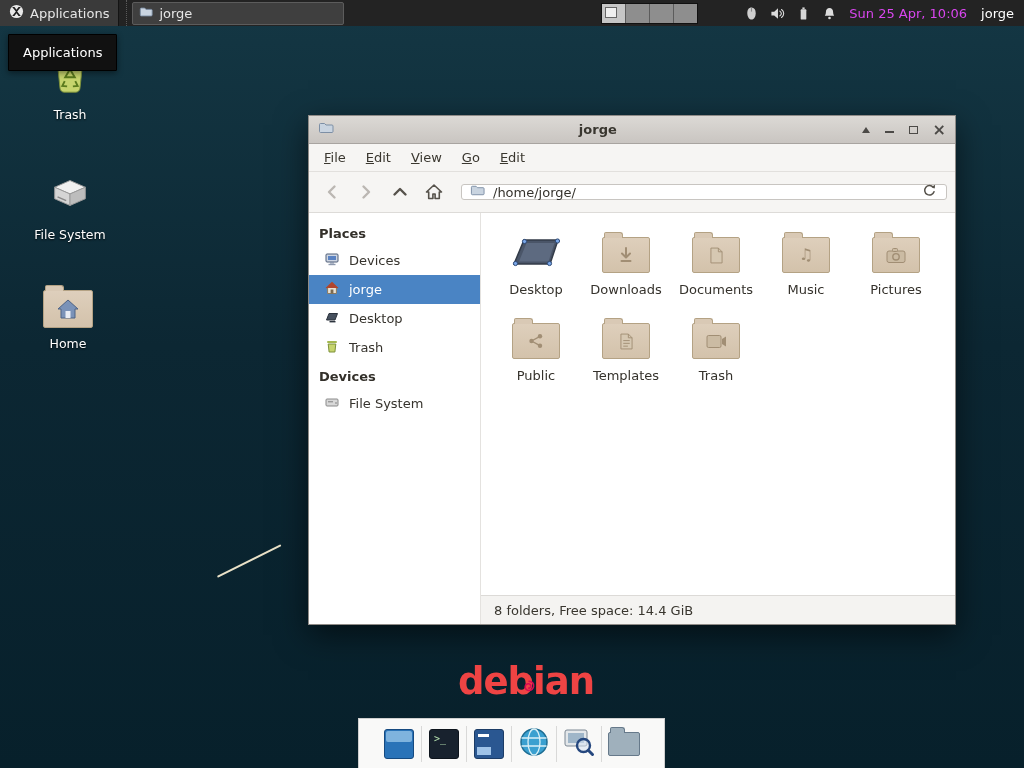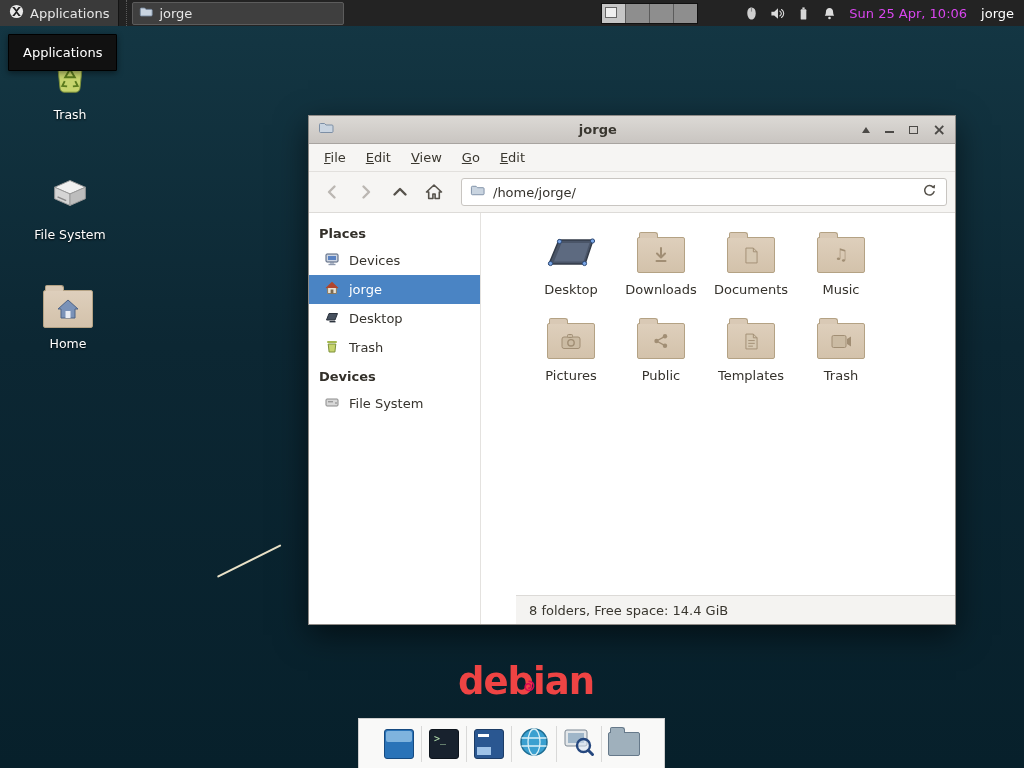--- a/index.html
+++ b/index.html
@@ -57,24 +57,24 @@
   .btn-min{width:9px;height:2px;background:#4c4a47;margin-top:4px;}
   .btn-max{width:9px;height:8px;border:1.5px solid #4c4a47;box-sizing:border-box;}
   .btn-close{font-size:16px;line-height:12px;color:#4c4a47;font-weight:bold;}
   .menubar{height:27px;background:#f6f5f3;border-bottom:1px solid #e2e0dd;display:flex;
     align-items:center;padding:0 6px;gap:2px;font-size:13px;color:#3a372f;flex:0 0 auto;}
   .menu-item{display:inline-block;padding:3px 9px;}
   .menu-item::first-letter{text-decoration:underline;}
   .toolbar{height:40px;background:#f6f5f3;border-bottom:1px solid #dddbd8;display:flex;
     align-items:center;padding:0 8px;gap:4px;flex:0 0 auto;}
   .tb-btn{width:30px;height:30px;display:flex;align-items:center;justify-content:center;border-radius:3px;}
-  .pathbar{flex:1;height:28px;margin-left:8px;border:1px solid #c8c5c1;border-radius:3px;background:#fff;
+  .pathbar{flex:1;height:16px;margin-left:8px;border:1px solid #c8c5c1;border-radius:3px;background:#fff;
     display:flex;align-items:center;padding:0 8px;gap:8px;font-size:13px;color:#35322c;box-sizing:border-box;}
   .path-text{flex:1;}
-  .win-body{flex:1;display:flex;min-height:0;gap:35px;}
+  .win-body{flex:1;display:flex;min-height:0;}
   .sidebar{width:172px;border-right:1px solid #e4e2df;padding-top:6px;font-size:13px;color:#36332d;
     box-sizing:border-box;flex:0 0 auto;background:#fff;}
   .side-header{font-weight:bold;padding:7px 10px 5px 10px;color:#33302a;}
   .side-item{display:flex;align-items:center;gap:9px;padding:5px 10px 5px 15px;}
   .side-item.selected{background:#4a84c4;color:#fff;}
   .right-pane{flex:1;display:flex;flex-direction:column;min-width:0;}
   .files{flex:1;padding:14px 8px 0 10px;display:flex;flex-wrap:wrap;align-content:flex-start;overflow:hidden;}
   .file-item{width:90px;display:flex;flex-direction:column;align-items:center;margin-bottom:16px;}
   .file-icon{height:46px;display:flex;align-items:flex-end;justify-content:center;}
   .file-label{margin-top:9px;font-size:13px;color:#35322c;white-space:nowrap;}

